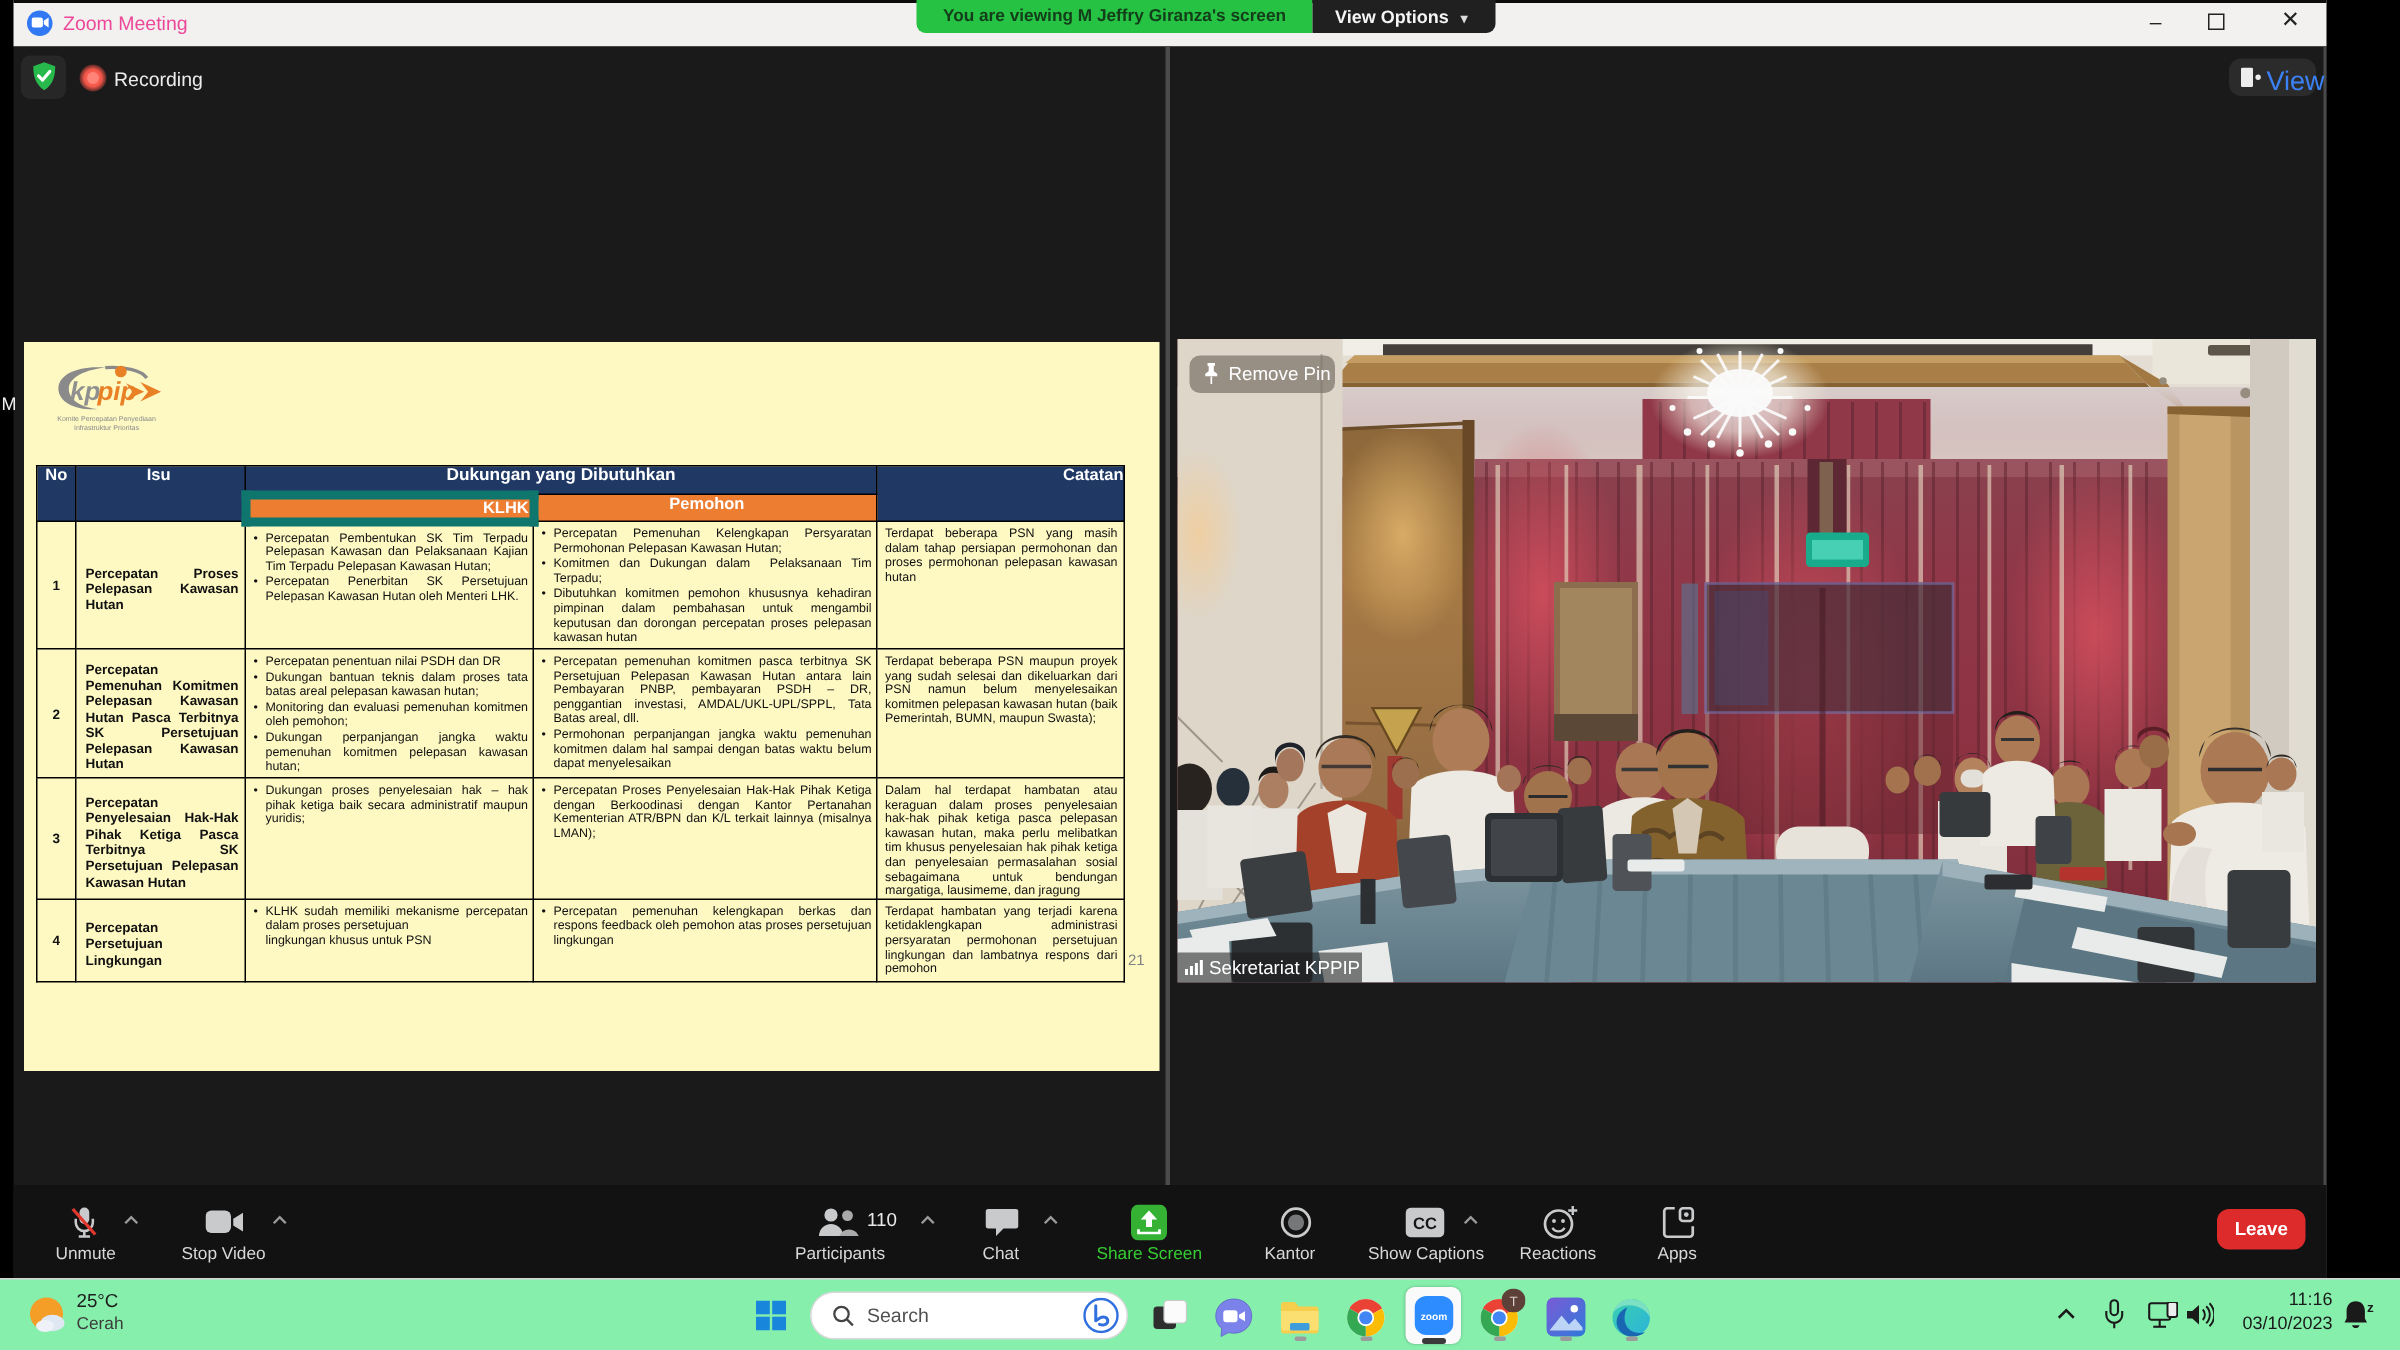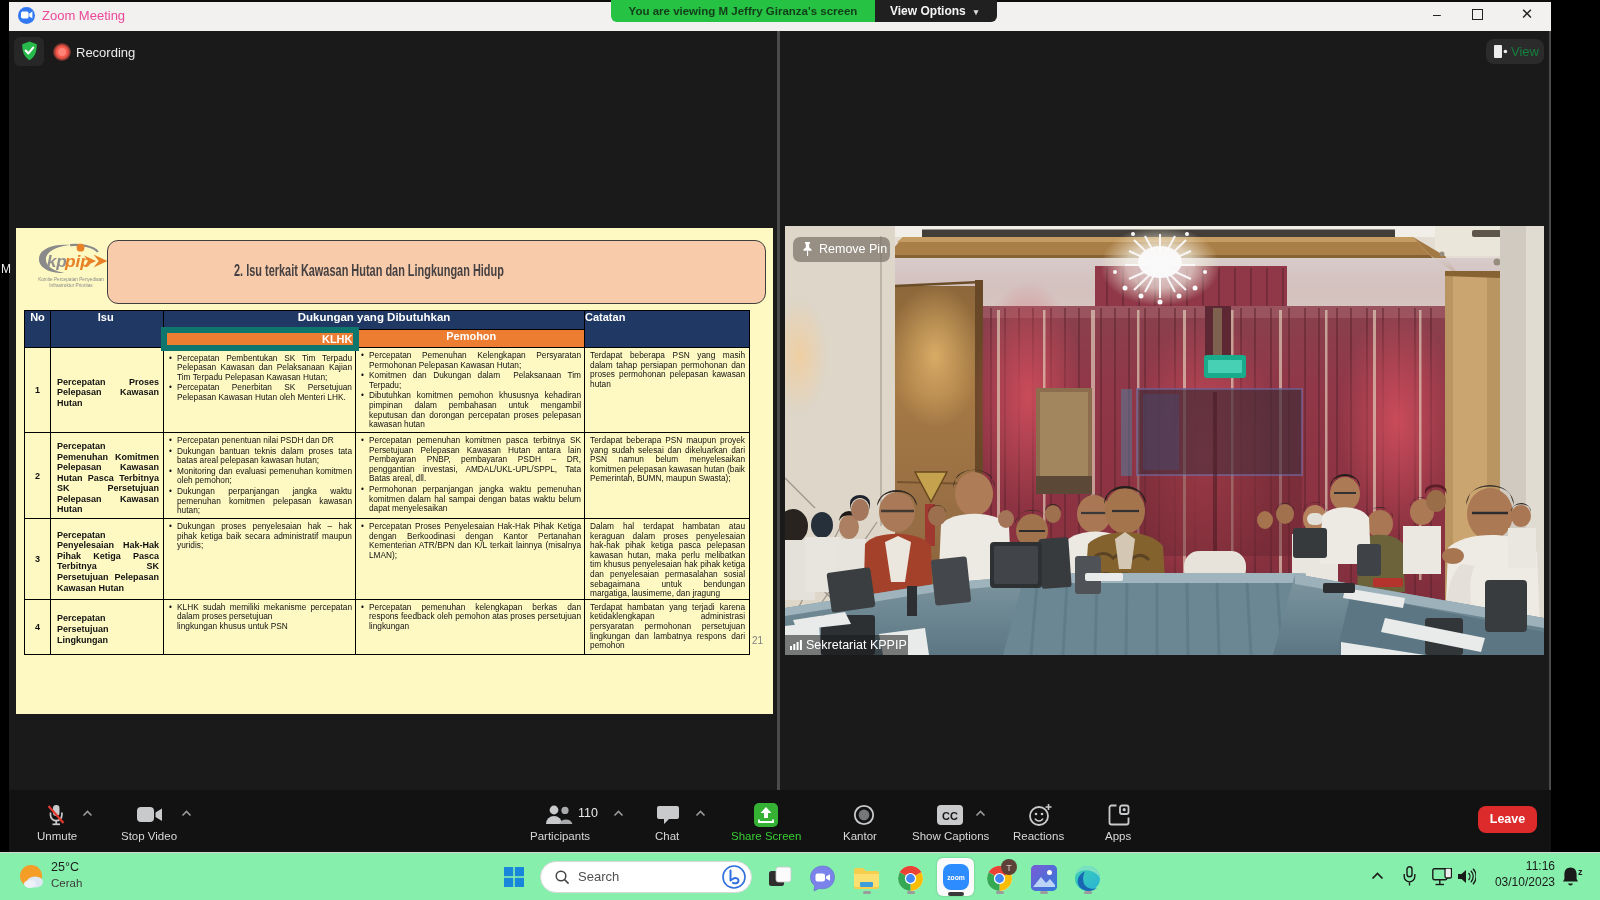--- a/index.html
+++ b/index.html
@@ -42,56 +42,53 @@
 <div class="abs" style="left:58px;top:48px;width:8px;height:8px;border-radius:50%;background:#ff8377;"></div>
 <div class="abs" style="left:76px;top:45px;font-size:13px;color:#ececec;">Recording</div>
 
 <div class="abs" style="left:1px;top:262px;font-size:12px;color:#efefef;">M</div>
 
 <div class="abs" style="left:1486px;top:39px;width:58px;height:25px;border-radius:8px;background:#2b2b2b;"></div>
 <svg class="abs" style="left:1494px;top:45px;" width="14" height="13" viewBox="0 0 14 13">
   <rect x="0" y="0" width="8" height="13" rx="1" fill="#ededed"></rect>
   <circle cx="11.4" cy="6.5" r="1.8" fill="#ededed"></circle>
 </svg>
-<div class="abs" style="left:1511px;top:44px;font-size:13px;color:#15803d;">View</div>
+<div class="abs" style="left:1511px;top:44px;font-size:18px;color:#3b82f6;">View</div>
 
 <div id="slide" class="abs" style="left:16px;top:228px;width:757px;height:486px;background:#fef9c3;padding-left:14px;">
 
   <svg class="abs" style="left:16px;top:10px;" width="78" height="54" viewBox="0 0 90 62">
     <g>
       <path d="M44 8 C24 6 8 13 8 24 C8 35 22 41 38 40 C28 39 16 34 16 24.5 C16 15 30 9.5 44 8 Z" fill="#8a8a8a"></path>
       <path d="M44 8 C58 7 72 10 76 16" stroke="#8a8a8a" stroke-width="2.5" fill="none"></path>
       <text x="17" y="33" font-size="20" font-weight="bold" font-style="italic" fill="#909090" font-family="Liberation Sans">kp</text>
       <text x="38" y="33" font-size="20" font-weight="bold" font-style="italic" fill="#e88026" font-family="Liberation Sans">pip</text>
       <circle cx="56" cy="11" r="4.5" fill="#e88026"></circle>
       <path d="M60 20 L74 26.5 L60 33 L65 26.5 Z" fill="#e88026"></path>
       <path d="M71 19 L87 26.5 L71 34 L77 26.5 Z" fill="#e88026"></path>
     </g>
     <text x="45" y="49" font-size="5.4" fill="#8a8a8a" text-anchor="middle" font-family="Liberation Sans">Komite Percepatan Penyediaan</text>
     <text x="45" y="56" font-size="5.4" fill="#8a8a8a" text-anchor="middle" font-family="Liberation Sans">Infrastruktur Prioritas</text>
   </svg>
 
-  <div class="abs" style="left:91px;top:12px;width:659px;height:64px;background:#f8cbaa;border:1.6px solid #3f3f3f;border-radius:11px;">
-    <div style="margin:20px 0 0 126px;font-size:16.5px;font-weight:bold;color:#454142;transform:scaleX(0.663);transform-origin:0 50%;white-space:nowrap;">2. Isu terkait Kawasan Hutan dan Lingkungan Hidup</div>
-  </div>
 
   <table style="position:absolute;left:8px;top:82px;width:725px;border-collapse:collapse;table-layout:fixed;">
     <colgroup>
         <col style="width:26px">
         <col style="width:113px">
         <col style="width:192px">
         <col style="width:229px">
         <col style="width:165px">
       </colgroup>
     <tbody>
         <tr style="background:#1f3864;color:#fff;font-weight:bold;">
       <td rowspan="2" style="border:1px solid #000;text-align:center;font-size:11px;height:19px;">No</td>
       <td rowspan="2" style="border:1px solid #000;text-align:center;font-size:11px;">Isu</td>
       <td colspan="2" style="border:1px solid #000;text-align:center;font-size:11.5px;height:19px;">Dukungan yang Dibutuhkan</td>
-      <td rowspan="2" style="border:1px solid #000;text-align:left;font-size:11px;">Catatan</td>
+      <td rowspan="2" style="border:1px solid #000;text-align:right;font-size:11px;">Catatan</td>
     </tr>
     <tr style="background:#ed7d31;color:#fff;font-weight:bold;">
       <td style="border:6px solid #0f766e;text-align:right;font-size:11px;height:16px;">KLHK</td>
       <td style="border:1px solid #000;text-align:center;font-size:11px;">Pemohon</td>
     </tr>
     <tr class="r1">
       <td class="no">1</td>
       <td class="isu">Percepatan Proses Pelepasan Kawasan Hutan</td>
       <td class="b">
             <ul>

